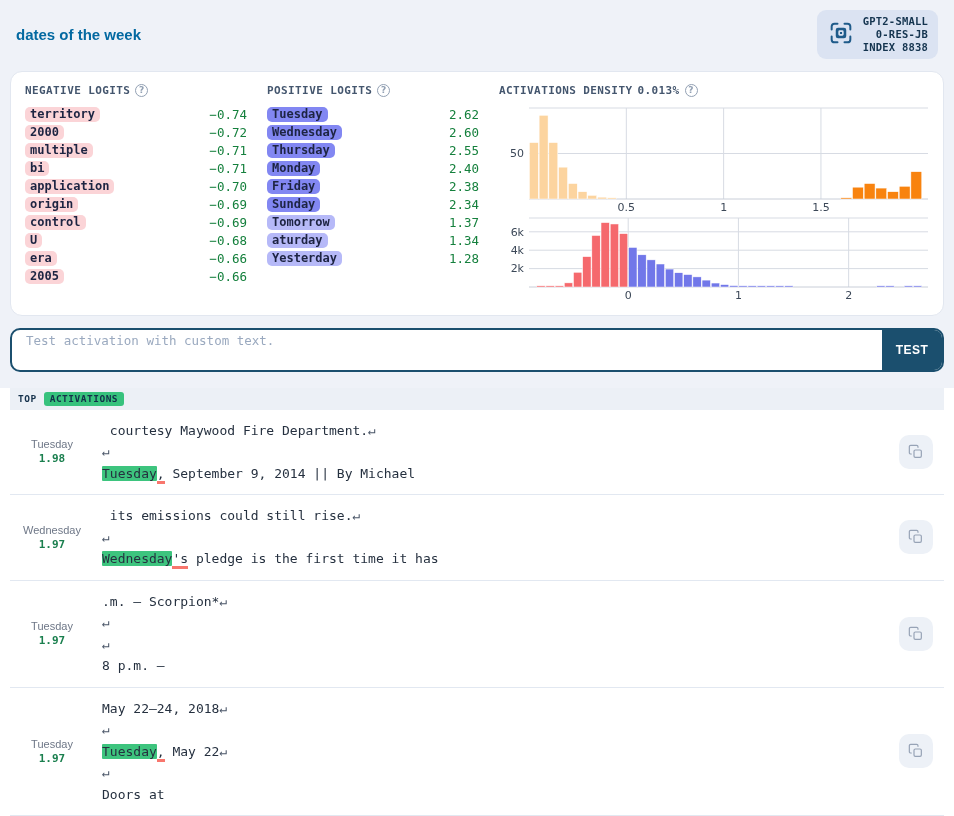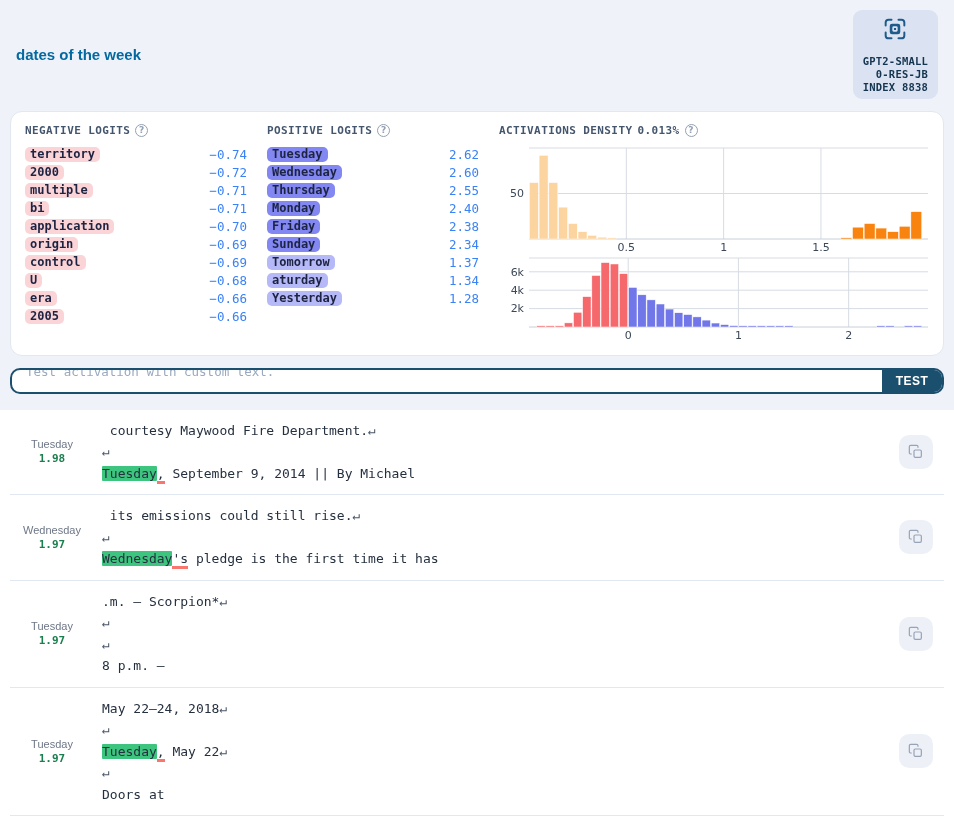--- a/index.html
+++ b/index.html
@@ -6,35 +6,35 @@
   html,body { margin:0; padding:0; }
   body {
     width:954px; height:816px; overflow:hidden;
     background:#eff2f8;
     font-family:"DejaVu Sans Mono", monospace;
     display:flex; flex-direction:column;
   }
   
   .page-header { display:flex; justify-content:space-between; align-items:center; padding:10px 16px 10px; }
   .page-title { font-family:"Liberation Sans", sans-serif; font-weight:700; font-size:15px; color:#0369a1; }
-  .model-badge { display:flex; align-items:center; gap:8px; background:#dbe3f2; border-radius:9px; padding:5px 10px; cursor:pointer;flex-direction:column; }
+  .model-badge { display:flex; align-items:center; gap:8px; background:#dbe3f2; border-radius:9px; padding:5px 10px; cursor:pointer; }
   .badge-lines { display:flex; flex-direction:column; align-items:flex-end; font-size:10.5px; line-height:13px; font-weight:700; color:#14344f; letter-spacing:.2px; }
   
   .card { background:#fff; border:1px solid #e2e7f0; border-radius:12px; margin:2px 10px 0; padding:12px 14px; display:flex; gap:20px; }
   .col-neg { width:222px; flex:none; }
   .col-pos { width:212px; flex:none; }
   .col-charts { flex:1; min-width:0; }
   .sec-h { display:flex; align-items:center; gap:5px; font-size:11px; font-weight:700; color:#44566e; letter-spacing:.4px; margin-bottom:8px; white-space:nowrap; }
   .help { width:13px; height:13px; flex:none; border:1.2px solid #93a1b4; border-radius:50%; color:#93a1b4; font-size:9px; line-height:11px; display:inline-flex; align-items:center; justify-content:center; font-weight:700; font-family:"DejaVu Sans",sans-serif; }
   .logit-row { display:flex; justify-content:space-between; align-items:center; height:18px;gap:42px; }
   .pill { font-weight:700; font-size:12px; line-height:15px; padding:0 5px; border-radius:5px; color:#1d2442; }
   .pill.neg { background:#fbd4d7; }
   .pill.hi  { background:#8287f2; }
   .pill.lo  { background:#b6b9f8; }
-  .logit-val { font-size:12.5px; color:#3b82f6;margin-left:12px; }
+  .logit-val { font-size:12.5px; color:#15803d;margin-left:12px; }
   .chart-block svg { display:block; }
   
   .test-wrap { margin:12px 10px; background:#fff; border:2px solid #1b4f6e; border-radius:10px; display:flex; overflow:hidden; height:52px; }
   .test-input { flex:1; border:0; outline:0; padding:0 14px 18px; font:12.5px "DejaVu Sans Mono", monospace; color:#000000; background:transparent; }
   .test-input::placeholder { color:#9aa9bf; }
   .test-btn { width:60px; flex:none; background:#1b4f6e; color:#fff; border:0; font:700 12px "Liberation Sans", sans-serif; letter-spacing:.4px; cursor:pointer; }
   
   .acts { background:#fff; margin-top:4px; flex:1; }
   .top-bar { margin:0 10px; background:#ecf0f6; display:flex; align-items:center; gap:7px; padding:4px 8px; height:22px; }
   .top-label { font-size:9.5px; font-weight:700; color:#16324c; letter-spacing:.5px; }
@@ -253,20 +253,24 @@
       </div>
   </div>
 </div>
 
 <div class="test-wrap">
   <input class="test-input" type="text" placeholder="Test activation with custom text." style="">
   <button class="test-btn">TEST</button>
 </div>
 
 <div class="acts">
+  <div class="top-bar">
+    <span class="top-label">TOP</span>
+    <span class="act-badge">ACTIVATIONS</span>
+  </div>
   <div>
       <div class="act-row">
         <div class="act-left">
           <div class="act-token">Tuesday</div>
           <div class="act-value">1.98</div>
         </div>
         <div class="act-text"><div class="act-line"><span> courtesy Maywood Fire Department.</span><span class="seg-r">↵</span></div><div class="act-line"><span class="seg-r">↵</span></div><div class="act-line"><span class="seg-h">Tuesday</span><span class="seg-u">,</span><span> September 9, 2014 || By Michael</span></div></div>
         <div class="act-copy">
           <button class="copy-btn">
             <span style="display:flex">

